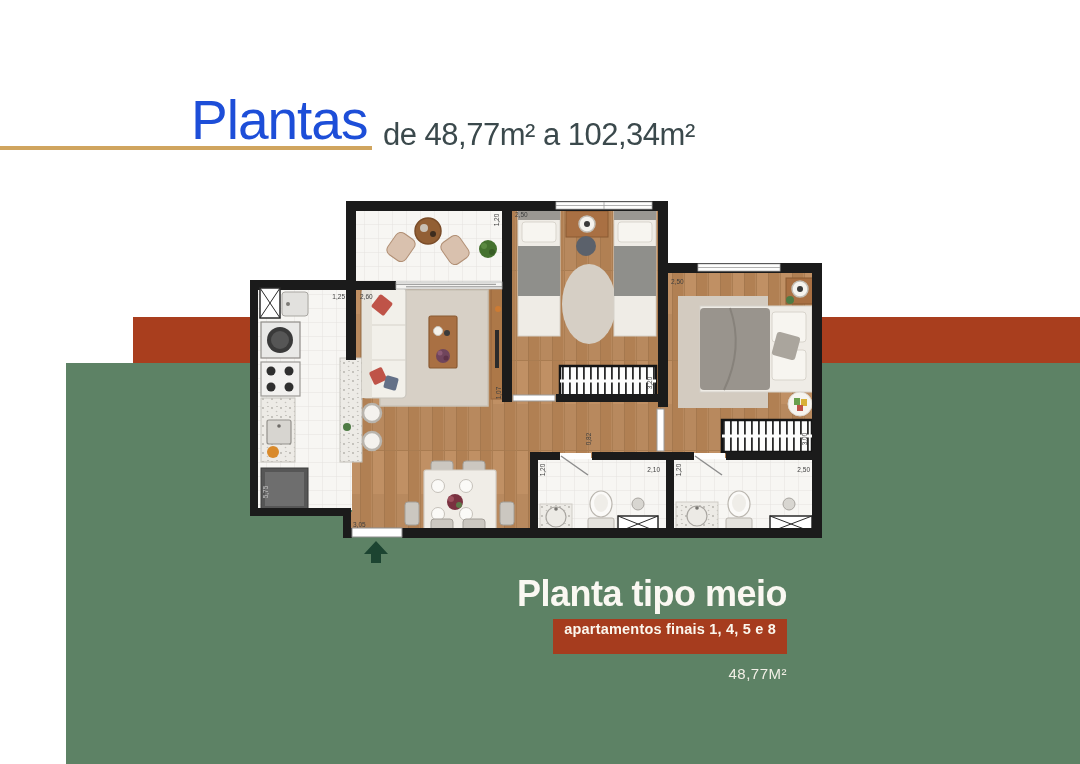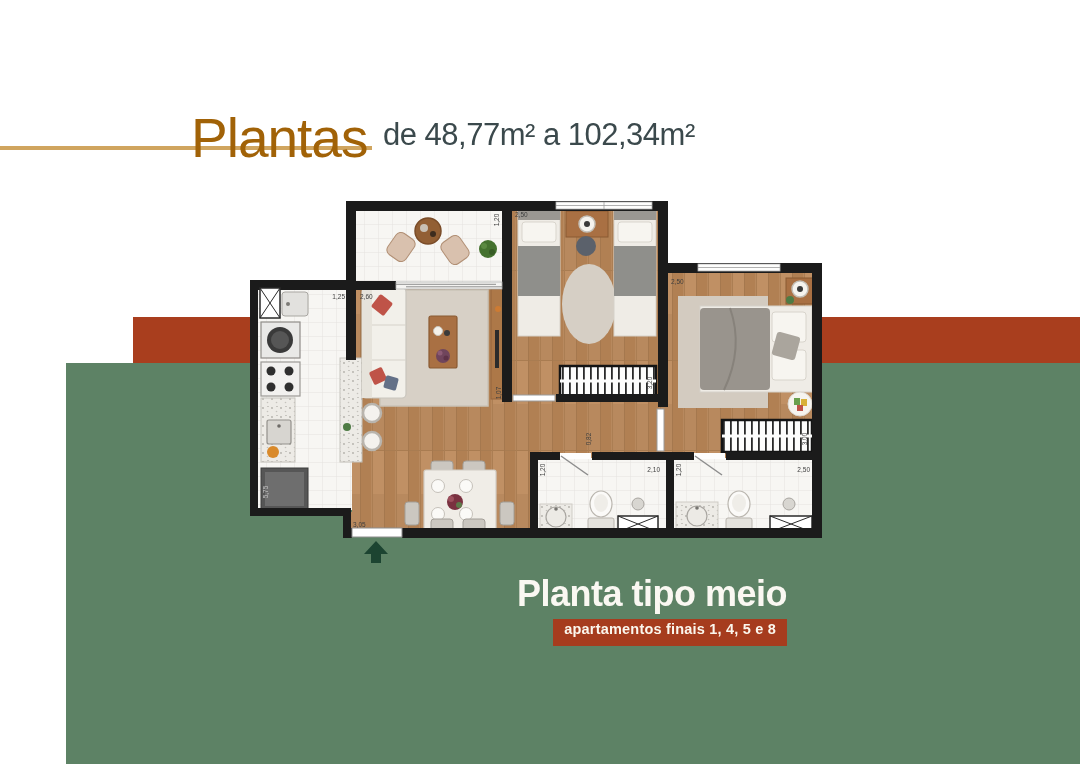--- a/index.html
+++ b/index.html
@@ -7,37 +7,36 @@
     width:1080px;height:764px;position:relative;overflow:hidden;
     background:#ffffff;
     font-family:"Liberation Sans", sans-serif;
   }
   .red-stripe{position:absolute;left:133px;top:317px;width:947px;height:46px;background:#a93e1e;}
   .green-panel{position:absolute;left:66px;top:363px;width:1014px;height:401px;background:#5d8265;}
   .gold-line{position:absolute;left:0;top:146px;width:372px;height:4px;background:#d0a55f;}
   .title{
     position:absolute;left:191px;top:93px;
     font-size:55px;line-height:1;font-weight:400;letter-spacing:-1px;
-    color:#a16207;
-    margin-top:18px;
+    color:#1d4ed8;
   }
   .subtitle{
     position:absolute;left:383px;top:119px;
     font-size:31px;line-height:1;font-weight:400;letter-spacing:-0.5px;
     color:#3b494c;
   }
   .plan-svg{position:absolute;left:245px;top:195px;width:585px;height:370px;}
   .footer{
     position:absolute;left:287px;top:576px;width:500px;text-align:right;
   }
   .plan-name{
     font-size:36px;line-height:1;font-weight:700;color:#faf8f2;margin:0;letter-spacing:-0.5px;
   }
   .badge{
-    display:inline-block;margin-top:7px;padding:2px 11px 9px 11px;
+    display:inline-block;margin-top:7px;padding:2px 11px 17px 11px;
     background:#a63c1e;color:#fbf7ee;font-size:14.5px;font-weight:700;letter-spacing:0.2px;
   }
   .area{
     margin-top:11px;font-size:15px;color:#f2efe6;font-weight:400;letter-spacing:0.5px;
   }
   svg text{font-family:"Liberation Sans", sans-serif;}
 </style>
 </head>
 <body>
 
@@ -313,13 +312,14 @@
     <text transform="rotate(-90 268 492)" x="268" y="492" text-anchor="middle" fill="#c9c9c9">5,75</text>
     <text x="353" y="527">3,05</text>
   </g>
 
   <path d="M376,541 L388,554 L381,554 L381,563 L371,563 L371,554 L364,554 Z" fill="#1c4431"></path>
 </svg>
 
 <div class="footer">
   <div class="plan-name">Planta tipo meio</div>
   <div><span class="badge">apartamentos finais 1, 4, 5 e 8</span></div>
+  <div class="area">48,77M²</div>
 </div>
 
 </body></html>

